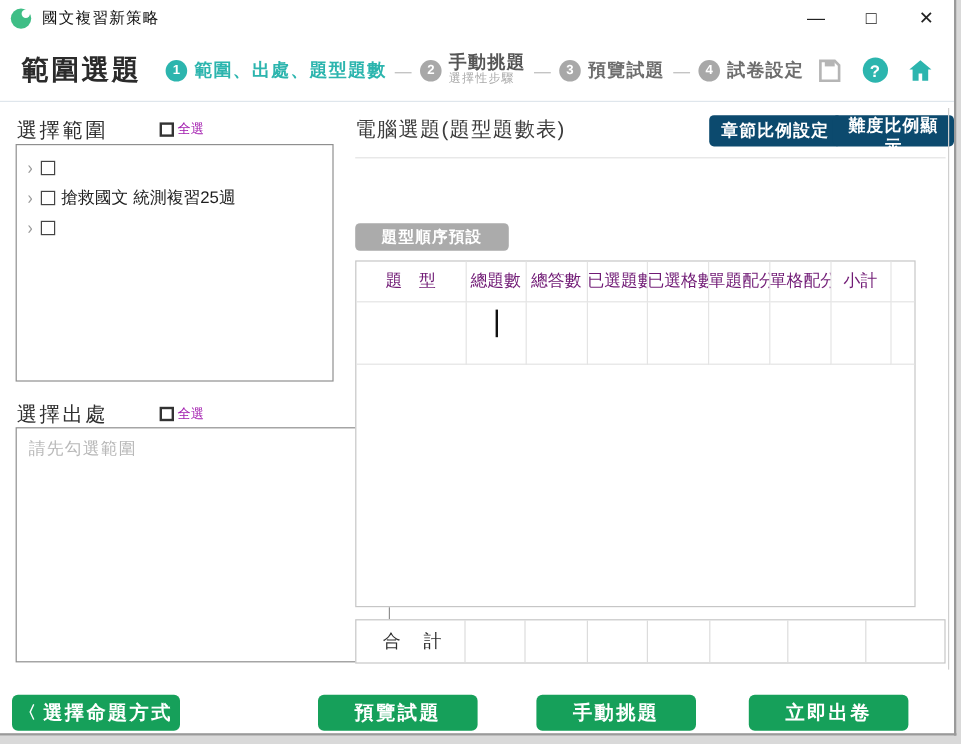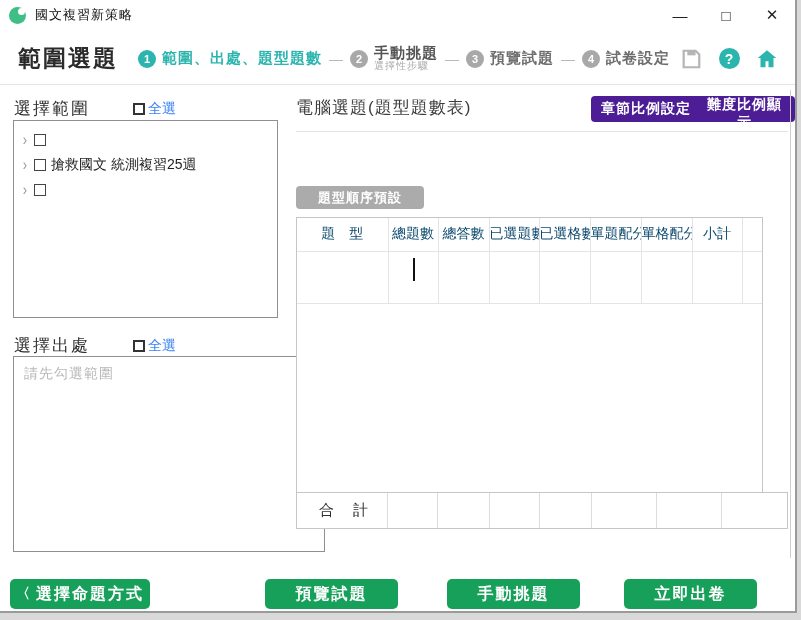--- a/index.html
+++ b/index.html
@@ -63,65 +63,65 @@
   .header-icons { margin-left: auto; margin-right: 16px; display: flex; align-items: center; gap: 14px; }
   .icon-btn { width: 24px; height: 24px; display: flex; align-items: center; justify-content: center; }
   .help-circle {
     width: 21px; height: 21px; border-radius: 50%; background: #2cb5ae;
     color: #fff; font-weight: bold; font-size: 14px;
     display: flex; align-items: center; justify-content: center;
   }
 
   
   .section-title { position: absolute; font-size: 17px; color: #2f2f2f; letter-spacing: 2px; }
-  .selectall { position: absolute; display: flex; align-items: center; font-size: 14px; color: #3b82f6; }
+  .selectall { position: absolute; display: flex; align-items: center; font-size: 11px; color: #a21caf; }
   .cbx {
     width: 12px; height: 12px; border: 2px solid #333; background: #fff;
     display: inline-block; margin-right: 3px; flex: 0 0 auto;
   }
   .panel-box { position: absolute; background: #fff; border: 1px solid #8f8f8f; }
   .tree { padding: 6px 4px; }
   .tree-item { display: flex; align-items: center; height: 25px; font-size: 14px; color: #1e1e1e; }
   .tree-arrow { color: #9a9a9a; font-size: 13px; width: 14px; text-align: center; transform: scaleY(1.2); }
   .tree-cbx { width: 12px; height: 12px; border: 1px solid #444; background: #fff; margin: 0 5px 0 2px; flex: 0 0 auto; }
   .placeholder-text { padding: 8px 10px; font-size: 14px; color: #b8b8b8; letter-spacing: 1px; }
 
   
   .main-title { position: absolute; left: 296px; top: 96px; font-size: 17px; color: #3c3c3c; letter-spacing: 1px; }
   .btn-green {
     position: absolute; height: 26px; border: none; border-radius: 4px;
-    background: #4c1d95; color: #fff; font-size: 14px; font-weight: bold;
+    background: #0c4a6e; color: #fff; font-size: 14px; font-weight: bold;
     font-family: inherit; letter-spacing: 1px; padding: 0 10px; cursor: pointer;
   }
   .main-divider { position: absolute; left: 296px; top: 131px; width: 492px; height: 1px; background: #e3e3e3; }
   .btn-gray {
     position: absolute; left: 296px; top: 186px; height: 23px;
     border: none; border-radius: 4px; background: #ababab; color: #fff;
     font-size: 13px; font-weight: bold; font-family: inherit; letter-spacing: 1px;
     padding: 0 22px; cursor: pointer;
   }
 
   .table-wrap {
     position: absolute; left: 296px; top: 217px; width: 467px; height: 289px;
     border: 1px solid #c6c6c6; background: #fff;
   }
   table.qtable { border-collapse: collapse; width: 465px; table-layout: fixed; }
   table.qtable th, table.qtable td { border: 1px solid #e4e4e4; }
   table.qtable tr:first-child th { border-top: none; }
   table.qtable th:first-child, table.qtable td:first-child { border-left: none; }
   table.qtable th:last-child, table.qtable td:last-child { border-right: none; }
   table.qtable th {
-    height: 33px; font-size: 14px; font-weight: normal; color: #0c4a6e;
+    height: 33px; font-size: 14px; font-weight: normal; color: #701a75;
     text-align: center; padding: 0; white-space: nowrap; overflow: hidden;
   }
   table.qtable td { height: 52px; }
   .caret { position: absolute; left: 116px; top: 40px; width: 2px; height: 23px; background: #111; }
 
   .totals-wrap {
-    position: absolute; left: 296px; top: 492px; width: 492px; height: 37px;
+    position: absolute; left: 296px; top: 516px; width: 492px; height: 37px;
     border: 1px solid #c6c6c6; background: #fff; display: flex;
   }
   .totals-cell { border-left: 1px solid #dcdcdc; height: 100%; }
   .totals-label {
     border-left: none; display: flex; align-items: center;
     font-size: 15px; color: #2e2e2e; padding-left: 22px; letter-spacing: 2px;
   }
   .vscroll-line { position: absolute; left: 790px; top: 90px; width: 1px; height: 468px; background: #cfcfcf; }
 
   

